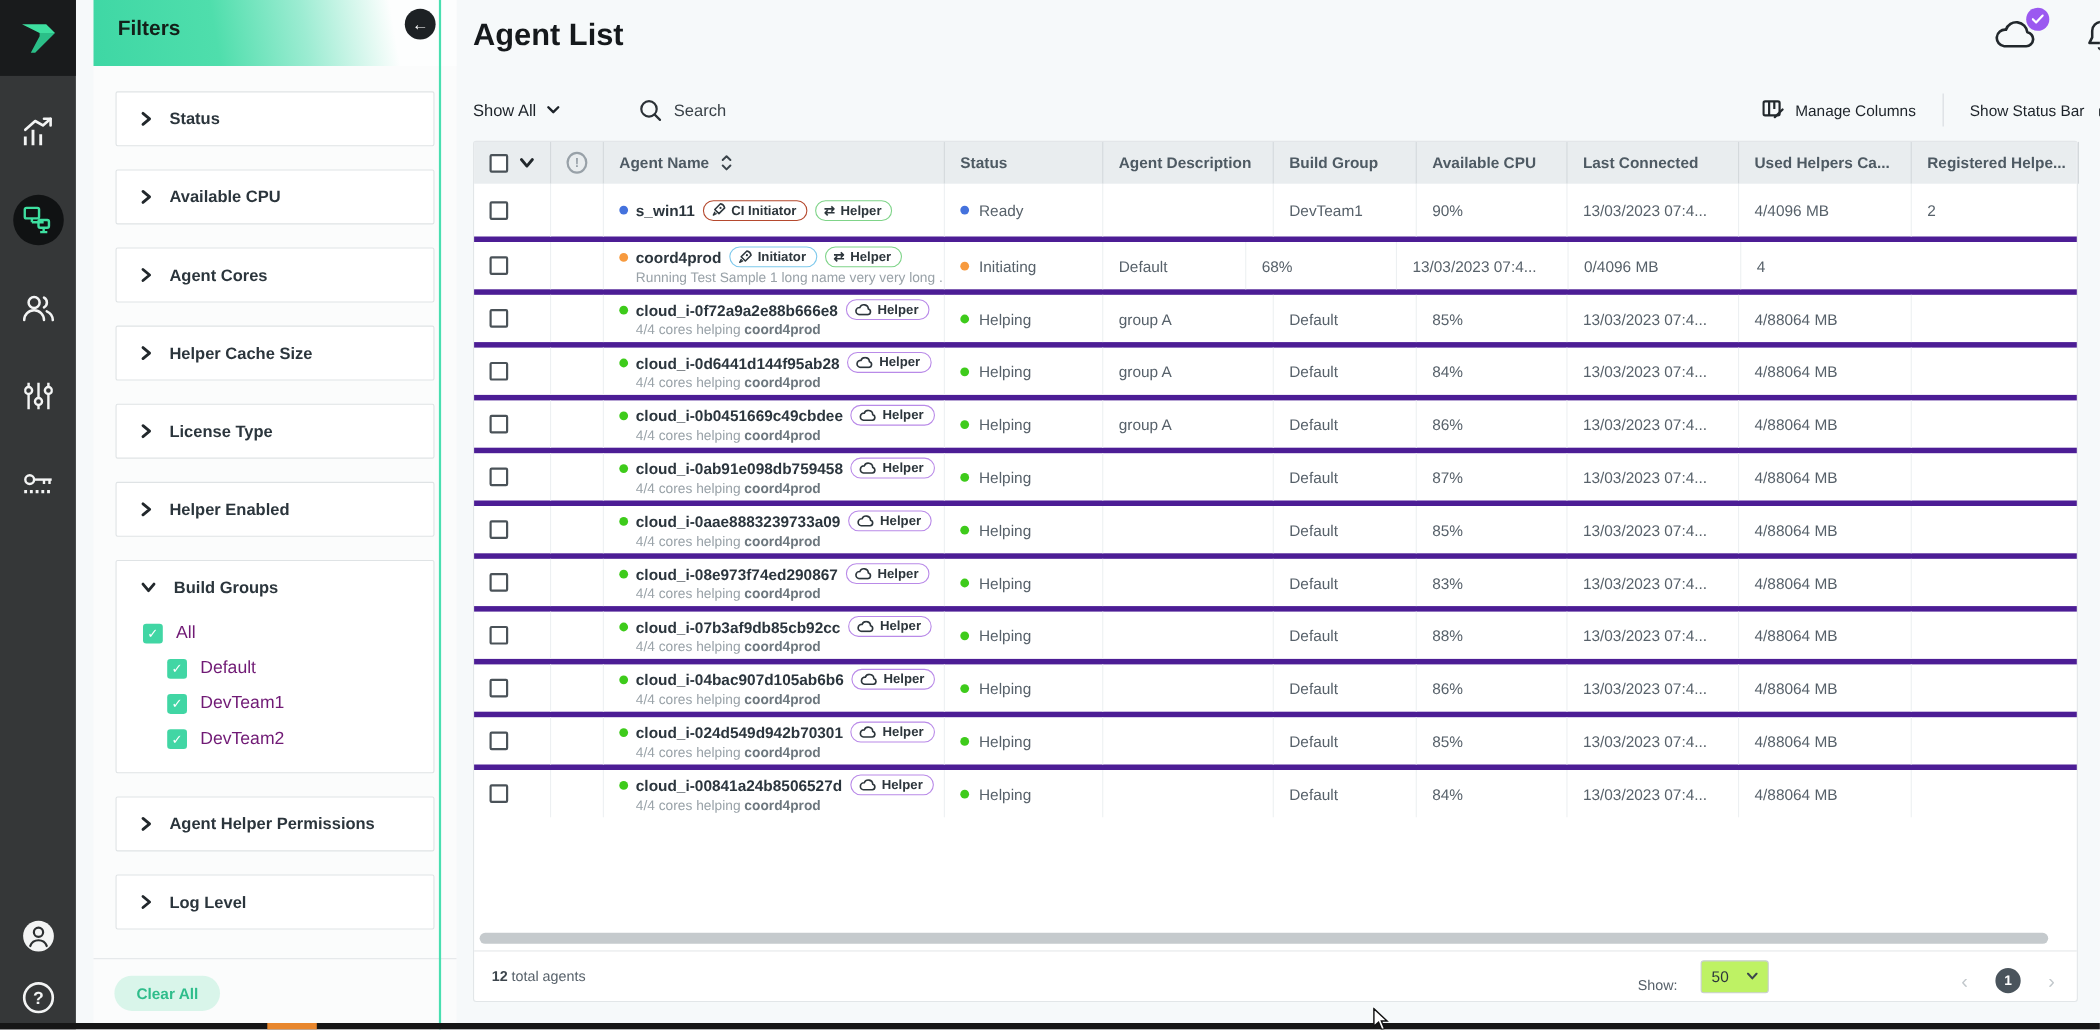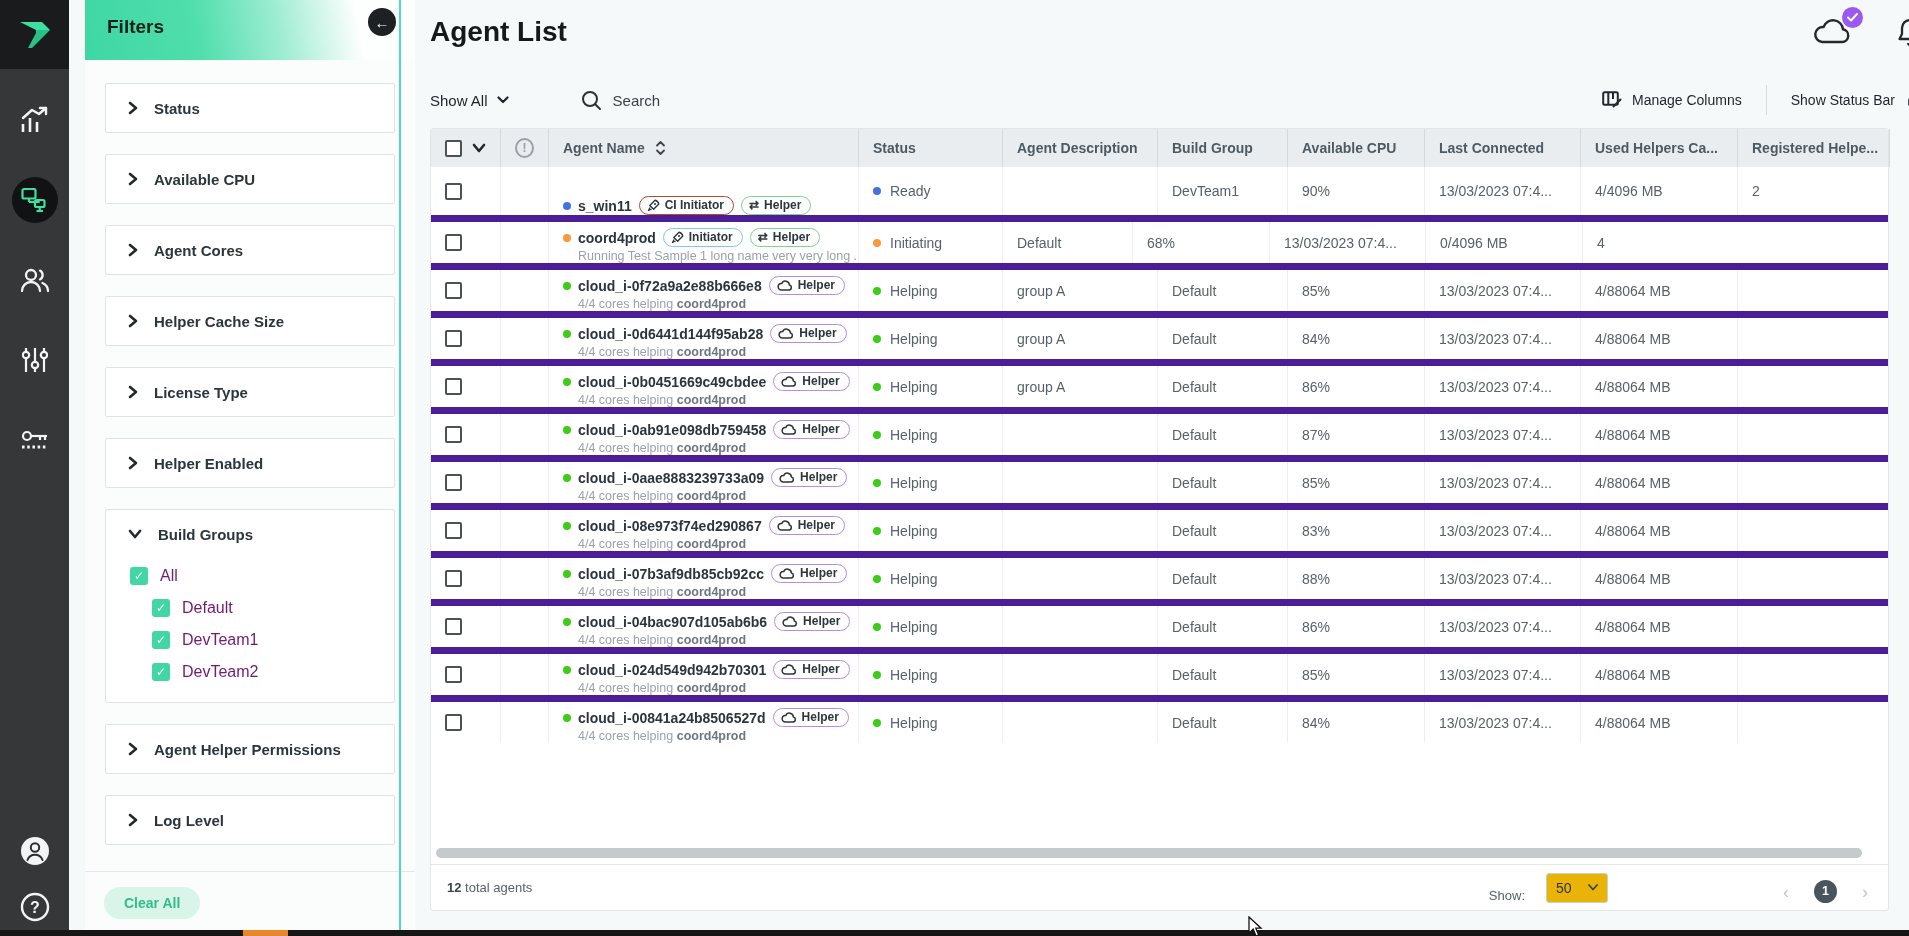--- a/index.html
+++ b/index.html
@@ -50,41 +50,41 @@
 
   
   #table-card { position:absolute; left:29px; top:128px; width:1459px; height:783px; background:#fff; border:1px solid #e2e6e8; border-radius:3px; display:flex; flex-direction:column; }
   .trow { display:flex; flex:0 0 auto; }
   .cell { flex:0 0 auto; border-right:1px solid #edf0f2; padding:0 14px; display:flex; align-items:center; overflow:hidden; }
   .cell:last-child { border-right:none; }
   #thead { height:38px; background:#e9edef; }
   #thead .cell { border-right:1px solid #d4d9dc; font-size:14px; font-weight:700; color:#4e5a63; white-space:nowrap; }
   .c0{width:70px;} .c1{width:48px; justify-content:center;} .c2{width:310px;} .c3{width:144px;} .c4{width:155px;}
   .c5{width:130px;} .c6{width:137px;} .c7{width:156px;} .c8{width:157px;} .c9{width:152px;}
-  .body-row { height:48px; border-top:7px solid #4c1d95; }
+  .body-row { height:48px; border-top:5px solid #4c1d95; }
   .body-row:first-child { border-top:none; }
   .body-row .cell { font-size:14px; color:#57616a; white-space:nowrap; }
   .sel-cbx { width:17px; height:17px; border:2px solid #4a5258; border-radius:2px; background:#fff; cursor:pointer; flex:0 0 auto; }
   #thead .sel-cbx { margin-right:10px; }
   .alert-circ { width:20px; height:20px; border-radius:50%; border:2px solid #98a1a8; color:#98a1a8; font-size:12px; font-weight:700; display:flex; align-items:center; justify-content:center; }
-  .name-cell { flex-direction:column; align-items:flex-start !important; justify-content:flex-end; gap:2px; }
+  .name-cell { flex-direction:column; align-items:flex-start !important; justify-content:center; gap:2px; }
   .name-line { display:flex; align-items:center; gap:7px; }
   .dot { width:8px; height:8px; border-radius:50%; flex:0 0 auto; }
   .agent-name { font-size:14px; font-weight:700; color:#2b353d; }
   .badge { display:inline-flex; align-items:center; gap:5px; border:1px solid; border-radius:11px; padding:1px 9px 2px 7px; font-size:12px; font-weight:700; color:#2d363c; background:#fff; }
   .badge .bico { display:flex; align-items:center; font-size:12px; line-height:1; }
   .sub-line { font-size:12.5px; color:#99a2a8; padding-left:15px; }
   .sub-line b { color:#6d777e; font-weight:700; }
   .status-wrap { display:flex; align-items:center; gap:9px; }
   #spacer { flex:1 1 auto; position:relative; }
   #hscroll { position:absolute; left:5px; right:26px; bottom:6px; height:10px; border-radius:5px; background:#c5cacd; cursor:pointer; }
   #tfoot { height:46px; border-top:1px solid #e5e8ea; display:flex; align-items:center; padding:0 16px; font-size:13px; color:#57616a; }
   #total-agents b { font-weight:700; color:#3c454c; }
   #foot-right { margin-left:auto; display:flex; align-items:flex-end; gap:21px; }
-  #page-size { width:62px; height:30px; border:1px solid #c9ced1; border-radius:3px; background:#eab308; display:flex; align-items:center; justify-content:space-between; padding:0 9px; font-size:14px; color:#2d363c; cursor:pointer; margin-right:150px; }
+  #page-size { width:62px; height:30px; border:1px solid #c9ced1; border-radius:3px; background:#bef264; display:flex; align-items:center; justify-content:space-between; padding:0 9px; font-size:14px; color:#2d363c; cursor:pointer; margin-right:150px; }
   .pg-arrow { color:#c2c8cc; font-size:18px; cursor:pointer; padding:0 4px; }
   #pg-num { width:23px; height:23px; border-radius:50%; background:#4a545c; color:#fff; font-size:12.5px; font-weight:700; display:flex; align-items:center; justify-content:center; }
 
   
   #bottom-strip { position:absolute; left:0; bottom:0; width:1909px; height:6px; background:#161616; z-index:9; }
   #strip-orange { position:absolute; left:243px; top:0; width:45px; height:6px; background:#e8862c; }
   #cursor { position:absolute; left:1248px; top:916px; z-index:10; }
   svg { display:block; }
 </style>
 </head>

